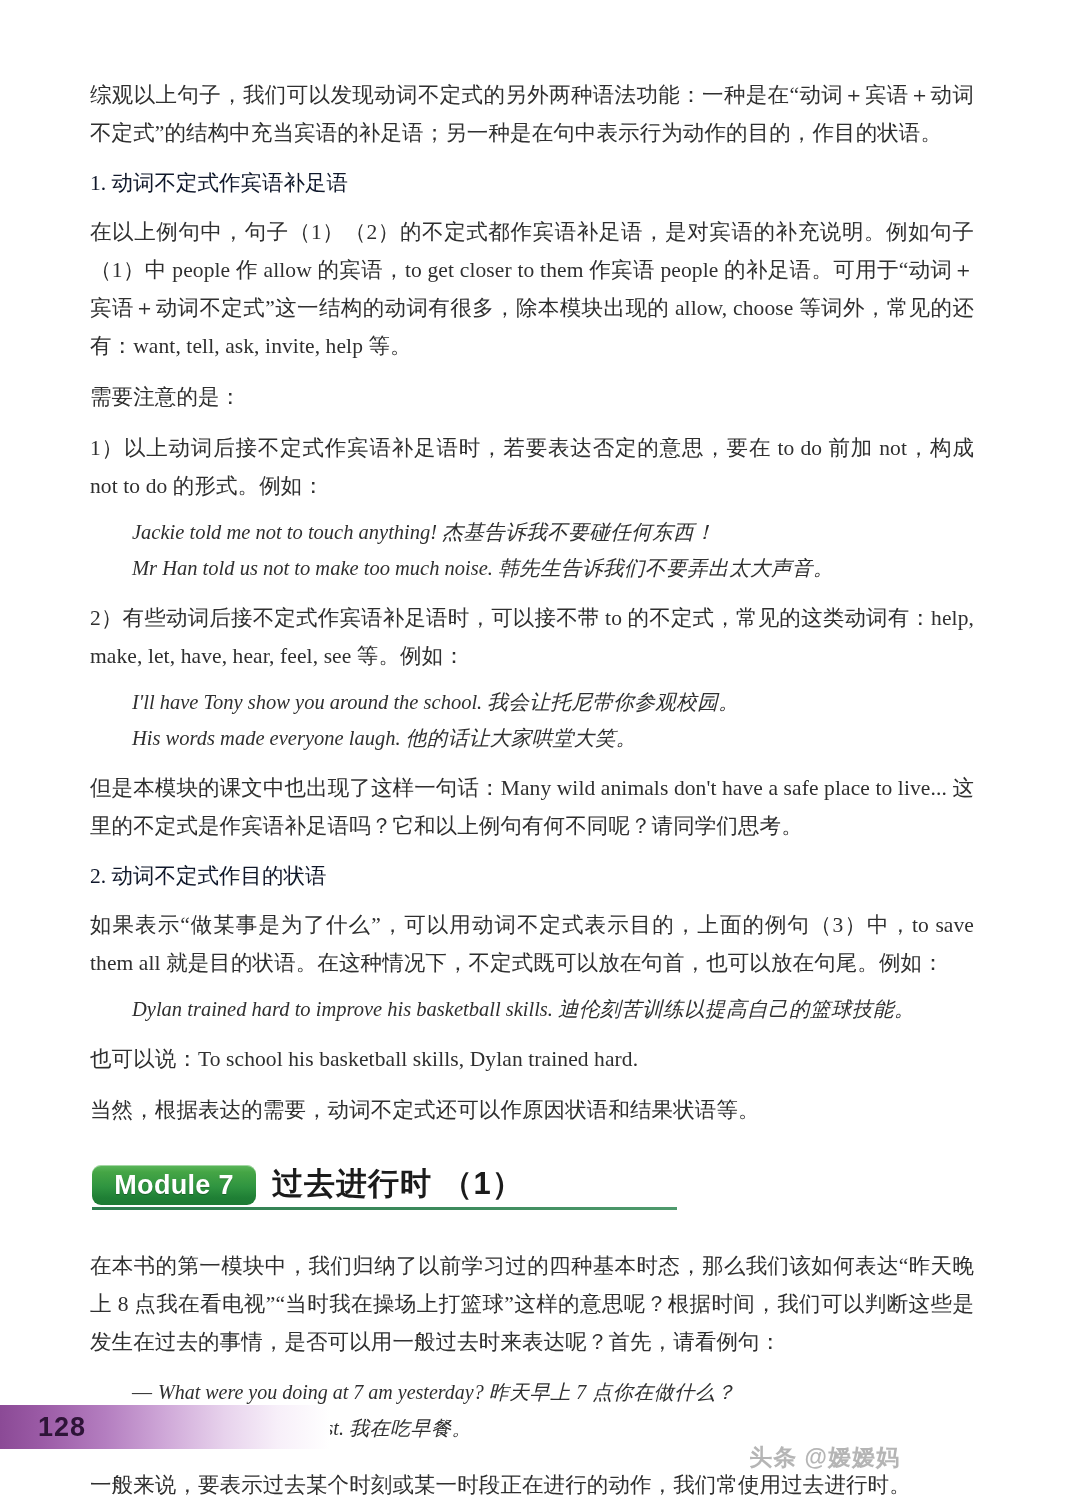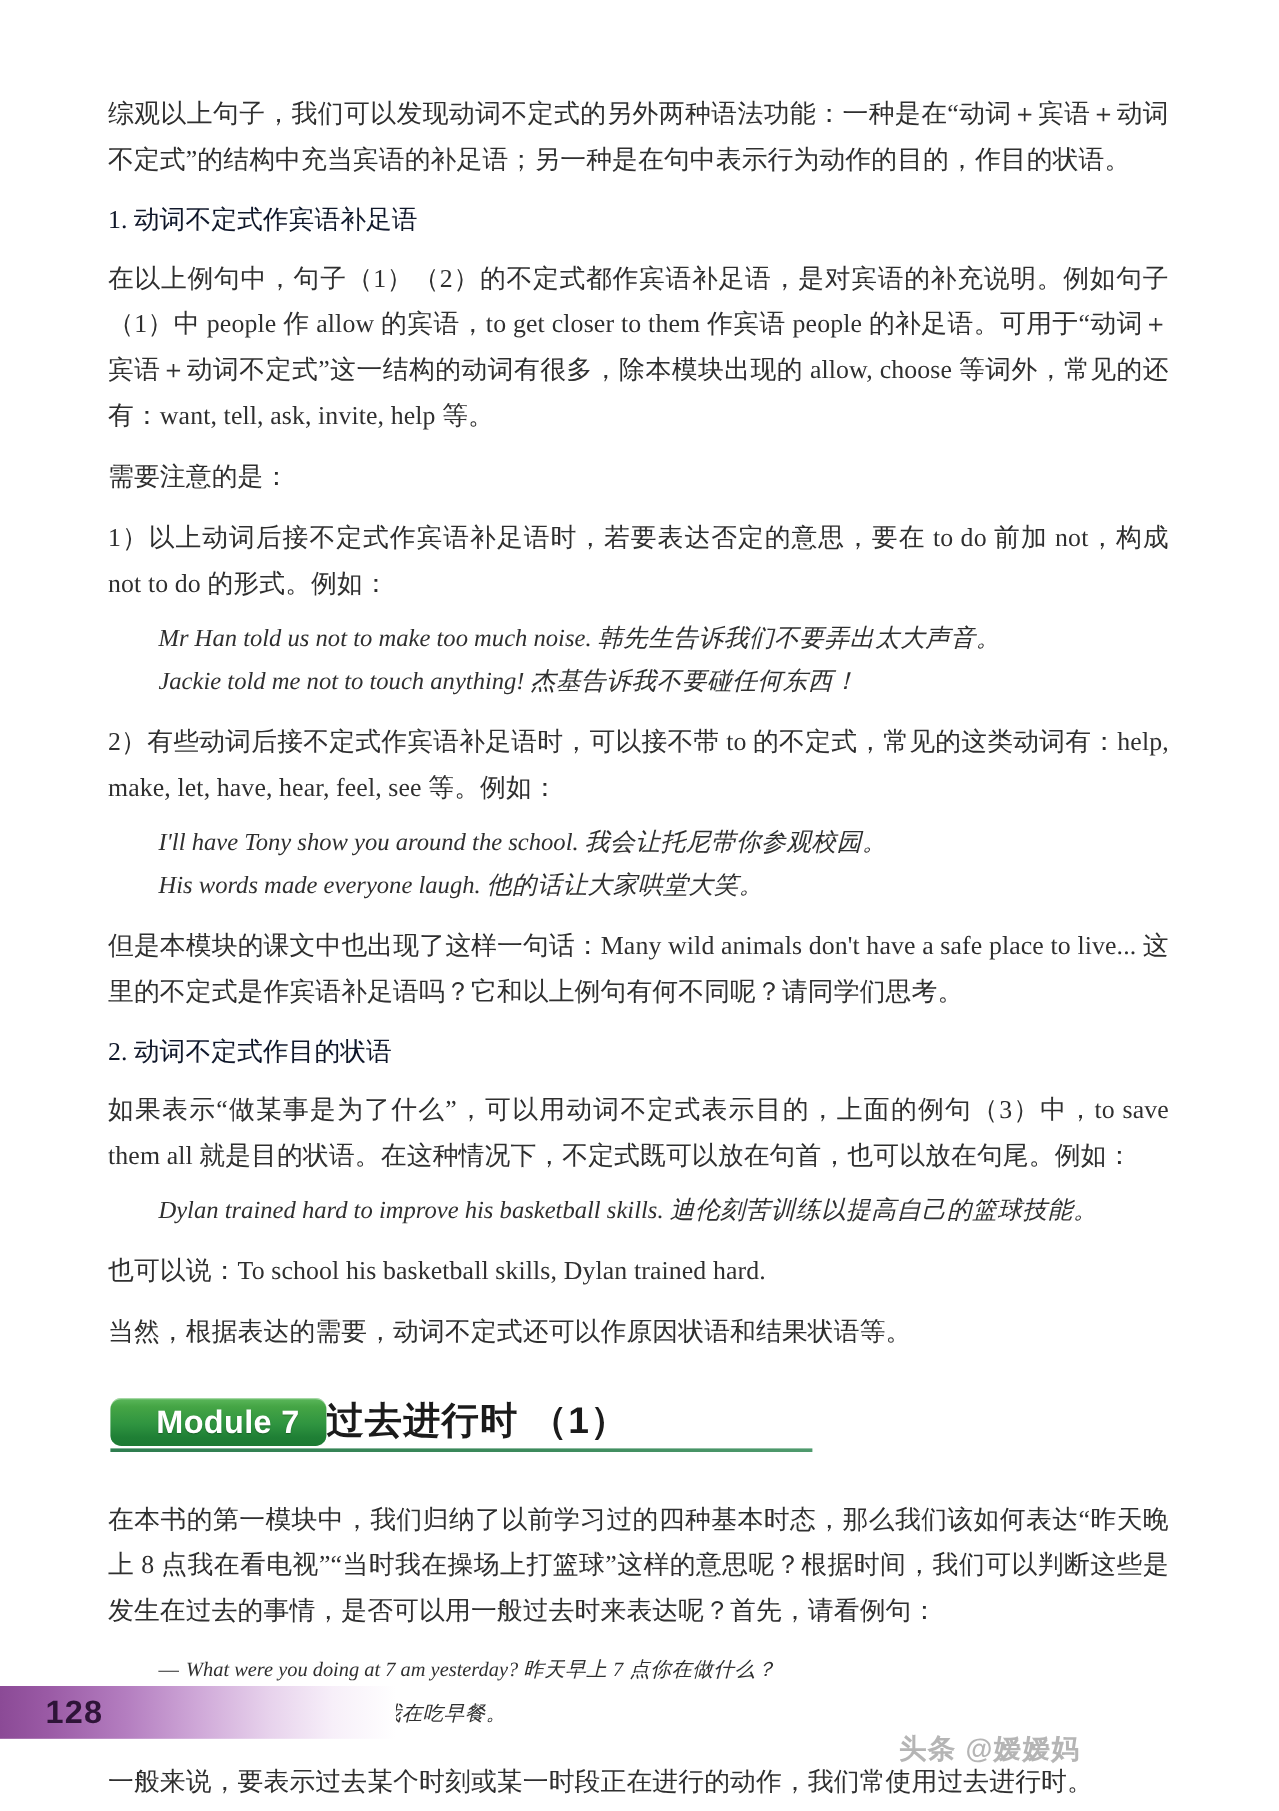--- a/index.html
+++ b/index.html
@@ -67,21 +67,21 @@
   .example .cn {
     font-style: italic;
     font-family: "Liberation Serif", "DejaVu Serif", serif;
     letter-spacing: 0.5px;
   }
   .example-block {
     margin-bottom: 14px;
   }
 
   .dialogue {
-    font-size: 17px;
+    font-size: 20px;
     line-height: 36px;
     margin: 0;
     padding-left: 42px;
     color: #2f2f2f;
   }
   .dialogue .dash {
     font-style: normal;
     padding-right: 6px;
   }
   .dialogue .en {
@@ -112,21 +112,20 @@
     background: linear-gradient(to bottom,
                 #5cb85c 0%,
                 #45a545 18%,
                 #2f9440 55%,
                 #1f7f35 82%,
                 #1d7a33 100%);
     box-shadow: inset 0 1px 0 rgba(255,255,255,0.45);
     display: flex;
     align-items: center;
     justify-content: center;
-    padding-left: 16px;
   }
   .module-badge-label {
     color: #ffffff;
     font-family: "Liberation Sans", "DejaVu Sans", sans-serif;
     font-weight: bold;
     font-size: 27px;
     letter-spacing: 0.3px;
     text-shadow: 0 1px 1px rgba(0,0,0,0.28);
     white-space: nowrap;
   }
@@ -203,26 +202,26 @@
     <p class="heading-num">1. 动词不定式作宾语补足语</p>
 
     <p class="para">在以上例句中，句子（1）（2）的不定式都作宾语补足语，是对宾语的补充说明。例如句子（1）中 people 作 allow 的宾语，to get closer to them 作宾语 people 的补足语。可用于“动词＋宾语＋动词不定式”这一结构的动词有很多，除本模块出现的 allow, choose 等词外，常见的还有：want, tell, ask, invite, help 等。</p>
 
     <p class="para">需要注意的是：</p>
 
     <p class="para tight">1）以上动词后接不定式作宾语补足语时，若要表达否定的意思，要在 to do 前加 not，构成 not to do 的形式。例如：</p>
 
     <div class="example-block">
       <p class="example">
+        <span class="en">Jackie told me not to touch anything!</span>
+        <span class="cn">杰基告诉我不要碰任何东西！</span>
+      </p>
+      <p class="example">
         <span class="en">Mr Han told us not to make too much noise.</span>
         <span class="cn">韩先生告诉我们不要弄出太大声音。</span>
-      </p>
-      <p class="example">
-        <span class="en">Jackie told me not to touch anything!</span>
-        <span class="cn">杰基告诉我不要碰任何东西！</span>
       </p>
     </div>
 
     <p class="para tight">2）有些动词后接不定式作宾语补足语时，可以接不带 to 的不定式，常见的这类动词有：help, make, let, have, hear, feel, see 等。例如：</p>
 
     <div class="example-block">
       <p class="example">
         <span class="en">I'll have Tony show you around the school.</span>
         <span class="cn">我会让托尼带你参观校园。</span>
       </p>

